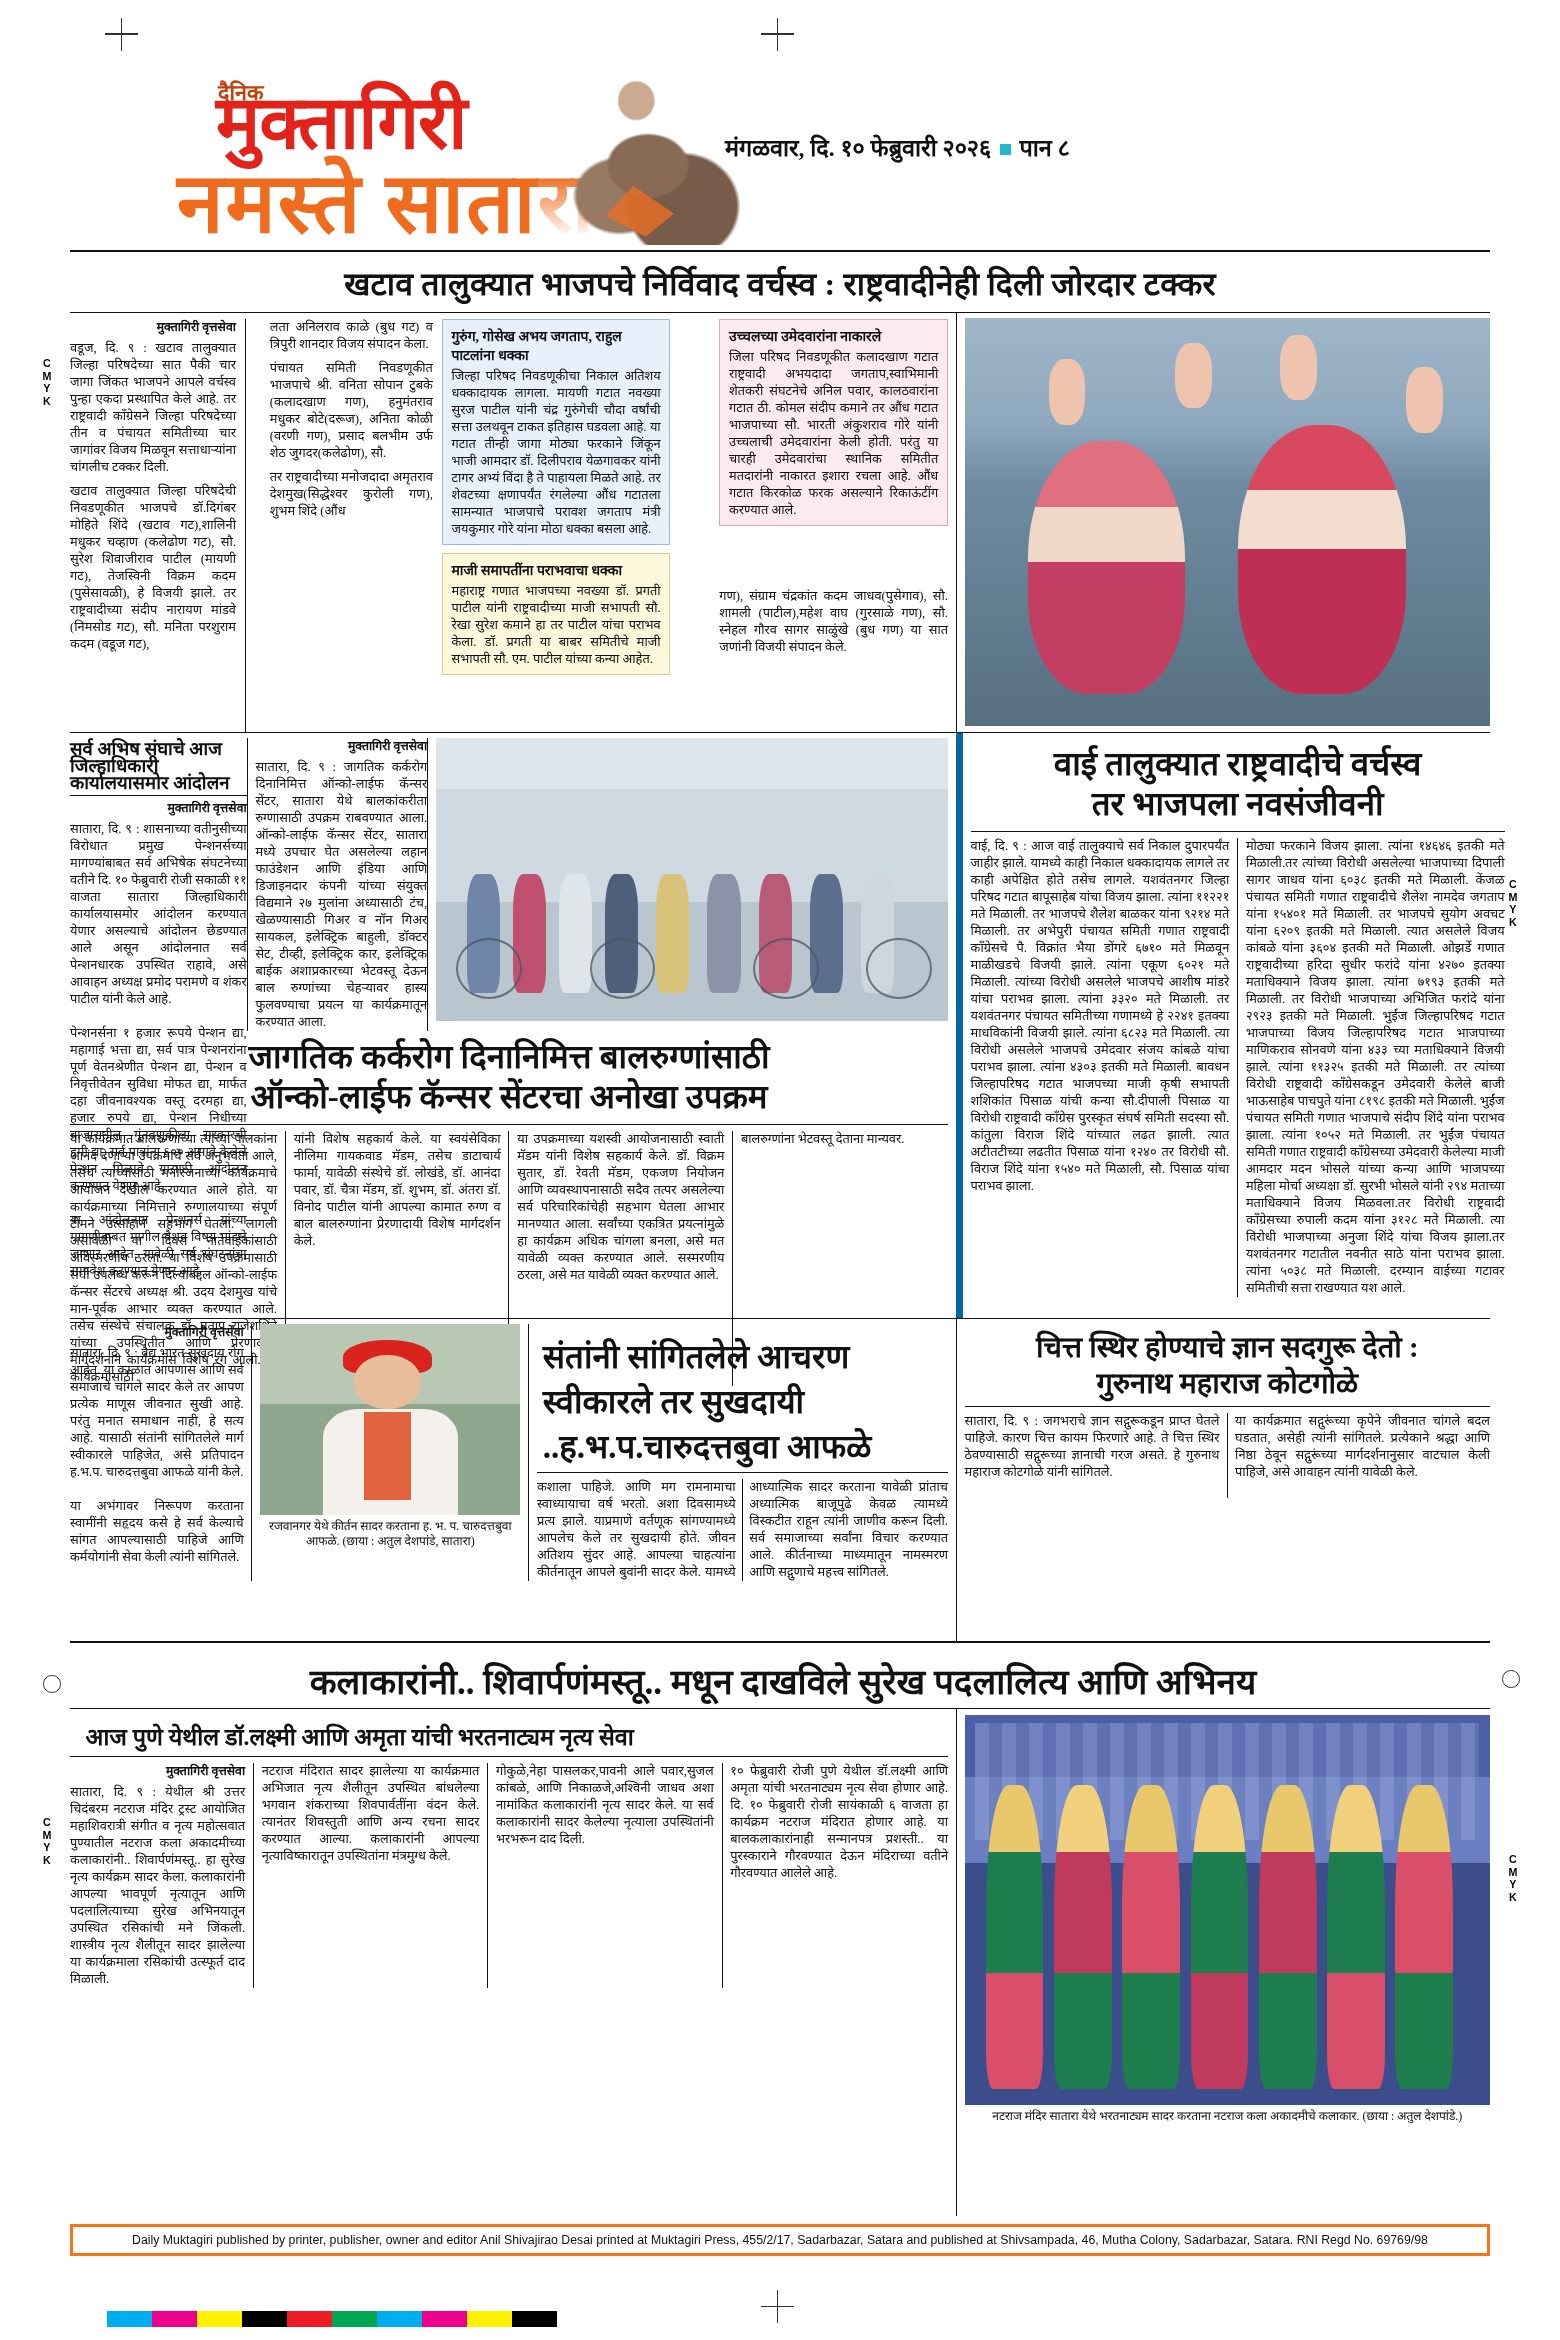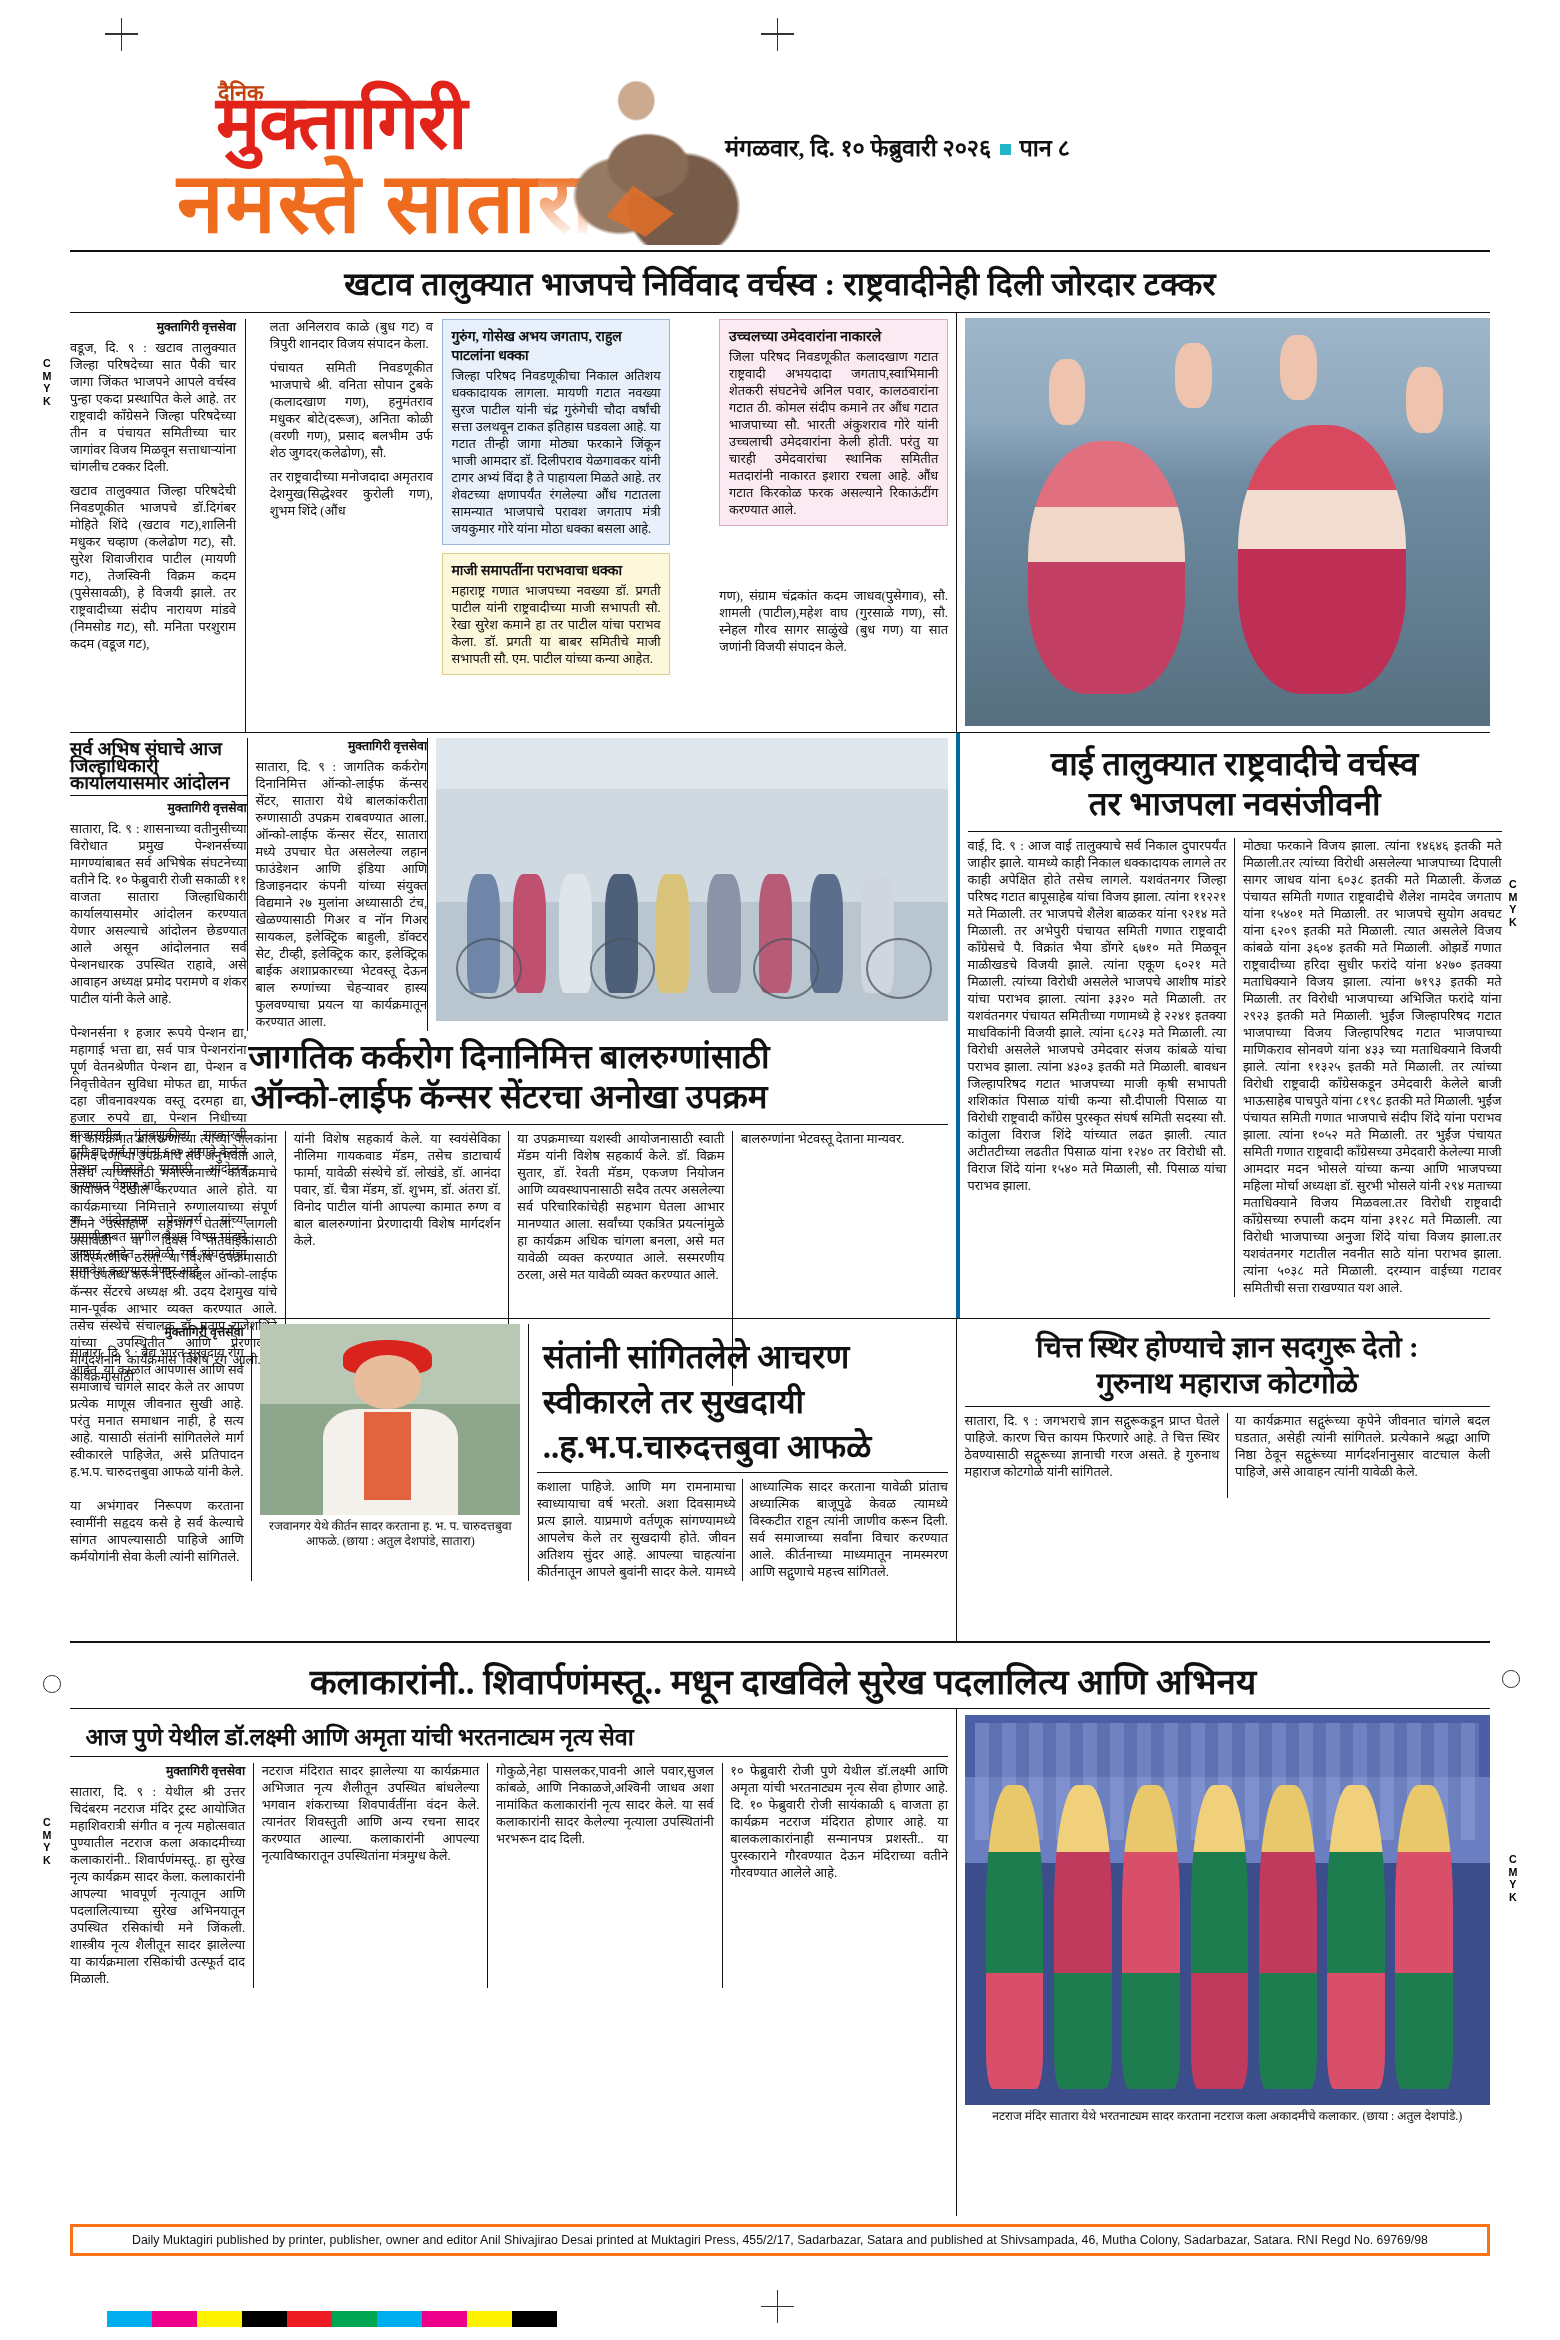--- a/index.html
+++ b/index.html
@@ -265,21 +265,21 @@
       <div class="flexrow" style="margin-top:5.9px;">
         <div class="col" style="width:213px;padding-right:7.8px;">या कार्यक्रमात बालरुग्णांच्या त्यांच्या पालकांना आनंद देणाऱ्या उपक्रमाचे सर्व अनुभवता आले, तसेच त्यांच्यासाठी मनोरंजनाच्या कार्यक्रमाचे आयोजन देखील करण्यात आले होते. या कार्यक्रमाच्या निमित्ताने रुग्णालयाच्या संपूर्ण टीमने उत्साहाने सहभाग घेतला. लागली असावेळी या दिवस नातेवाईकांसाठी अविस्मरणीय ठरला.
 
 या विशेष उपक्रमासाठी संघी उपलब्ध करून दिल्याबद्दल ऑन्को-लाईफ कॅन्सर सेंटरचे अध्यक्ष श्री. उदय देशमुख यांचे मान-पूर्वक आभार व्यक्त करण्यात आले. तसेच संस्थेचे संचालक डॉ. प्रताप राजेशशिंदे यांच्या उपस्थितीत आणि प्रेरणादायी मार्गदर्शनाने कार्यक्रमास विशेष रंग आली. या कार्यक्रमासाठी</div>
         <div class="col vr" style="width:213px;padding:0 7.8px;">यांनी विशेष सहकार्य केले. या स्वयंसेविका नीलिमा गायकवाड मॅडम, तसेच डाटाचार्य फार्मा, यावेळी संस्थेचे डॉ. लोखंडे, डॉ. आनंदा पवार, डॉ. चैत्रा मॅडम, डॉ. शुभम, डॉ. अंतरा डॉ. विनोद पाटील यांनी आपल्या कामात रुग्ण व बाल बालरुग्णांना प्रेरणादायी विशेष मार्गदर्शन केले.</div>
         <div class="col vr" style="width:213px;padding:0 7.8px;">या उपक्रमाच्या यशस्वी आयोजनासाठी स्वाती मॅडम यांनी विशेष सहकार्य केले. डॉ. विक्रम सुतार, डॉ. रेवती मॅडम, एकजण नियोजन आणि व्यवस्थापनासाठी सदैव तत्पर असलेल्या सर्व परिचारिकांचेही सहभाग घेतला आभार मानण्यात आला. सर्वांच्या एकत्रित प्रयत्नांमुळे हा कार्यक्रम अधिक चांगला बनला, असे मत यावेळी व्यक्त करण्यात आले. सस्मरणीय ठरला, असे मत यावेळी व्यक्त करण्यात आले.</div>
         <div class="col vr" style="width:213px;padding:0 0 0 7.8px;">बालरुग्णांना भेटवस्तू देताना मान्यवर.</div>
       </div>
     </div>
 
-    <div style="width:534px;padding:5.9px 0 0 7.8px;border-left:4px solid #0369a1;">
+    <div style="width:534px;padding:5.9px 0 0 7.8px;border-left:7px solid #0369a1;">
       <div class="hl-2" style="padding-bottom:0;">वाई तालुक्यात राष्ट्रवादीचे वर्चस्व</div>
       <div class="hl-2" style="padding-top:0;">तर भाजपला नवसंजीवनी</div>
       <div class="rule-thin"></div>
       <div class="flexrow" style="margin-top:5.9px;">
         <div class="col" style="width:259px;padding-right:7.8px;">वाई, दि. ९ : आज वाई तालुक्याचे सर्व निकाल दुपारपर्यंत जाहीर झाले. यामध्ये काही निकाल धक्कादायक लागले तर काही अपेक्षित होते तसेच लागले. यशवंतनगर जिल्हा परिषद गटात बापूसाहेब यांचा विजय झाला. त्यांना ११२२१ मते मिळाली. तर भाजपचे शैलेश बाळकर यांना ९२१४ मते मिळाली. तर अभेपुरी पंचायत समिती गणात राष्ट्रवादी काँग्रेसचे पै. विक्रांत भैया डोंगरे ६७१० मते मिळवून माळीखडचे विजयी झाले. त्यांना एकूण ६०२१ मते मिळाली. त्यांच्या विरोधी असलेले भाजपचे आशीष मांडरे यांचा पराभव झाला. त्यांना ३३२० मते मिळाली. तर यशवंतनगर पंचायत समितीच्या गणामध्ये हे २२४१ इतक्या माधविकांनी विजयी झाले. त्यांना ६८२३ मते मिळाली. त्या विरोधी असलेले भाजपचे उमेदवार संजय कांबळे यांचा पराभव झाला. त्यांना ४३०३ इतकी मते मिळाली. बावधन जिल्हापरिषद गटात भाजपच्या माजी कृषी सभापती शशिकांत पिसाळ यांची कन्या सौ.दीपाली पिसाळ या विरोधी राष्ट्रवादी काँग्रेस पुरस्कृत संघर्ष समिती सदस्या सौ. कांतुला विराज शिंदे यांच्यात लढत झाली. त्यात अटीतटीच्या लढतीत पिसाळ यांना १२४० तर विरोधी सौ. विराज शिंदे यांना १५४० मते मिळाली, सौ. पिसाळ यांचा पराभव झाला.</div>
         <div class="col vr" style="width:259px;padding-left:7.8px;">मोठ्या फरकाने विजय झाला. त्यांना १४६४६ इतकी मते मिळाली.तर त्यांच्या विरोधी असलेल्या भाजपाच्या दिपाली सागर जाधव यांना ६०३८ इतकी मते मिळाली. केंजळ पंचायत समिती गणात राष्ट्रवादीचे शैलेश नामदेव जगताप यांना १५४०१ मते मिळाली. तर भाजपचे सुयोग अवचट यांना ६२०९ इतकी मते मिळाली. त्यात असलेले विजय कांबळे यांना ३६०४ इतकी मते मिळाली. ओझर्डे गणात राष्ट्रवादीच्या हरिदा सुधीर फरांदे यांना ४२७० इतक्या मताधिक्याने विजय झाला. त्यांना ७१९३ इतकी मते मिळाली. तर विरोधी भाजपाच्या अभिजित फरांदे यांना २९२३ इतकी मते मिळाली. भुईंज जिल्हापरिषद गटात भाजपाच्या विजय जिल्हापरिषद गटात भाजपाच्या माणिकराव सोनवणे यांना ४३३ च्या मताधिक्याने विजयी झाले. त्यांना ११३२५ इतकी मते मिळाली. तर त्यांच्या विरोधी राष्ट्रवादी काँग्रेसकडून उमेदवारी केलेले बाजी भाऊसाहेब पाचपुते यांना ८१९८ इतकी मते मिळाली. भुईंज पंचायत समिती गणात भाजपाचे संदीप शिंदे यांना पराभव झाला. त्यांना १०५२ मते मिळाली. तर भुईंज पंचायत समिती गणात राष्ट्रवादी काँग्रेसच्या उमेदवारी केलेल्या माजी आमदार मदन भोसले यांच्या कन्या आणि भाजपच्या महिला मोर्चा अध्यक्षा डॉ. सुरभी भोसले यांनी २९४ मताच्या मताधिक्याने विजय मिळवला.तर विरोधी राष्ट्रवादी काँग्रेसच्या रुपाली कदम यांना ३१२८ मते मिळाली. त्या विरोधी भाजपाच्या अनुजा शिंदे यांचा विजय झाला.तर यशवंतनगर गटातील नवनीत साठे यांना पराभव झाला. त्यांना ५०३८ मते मिळाली. दरम्यान वाईच्या गटावर समितीची सत्ता राखण्यात यश आले.</div>
       </div>
     </div>
   </div>
 

